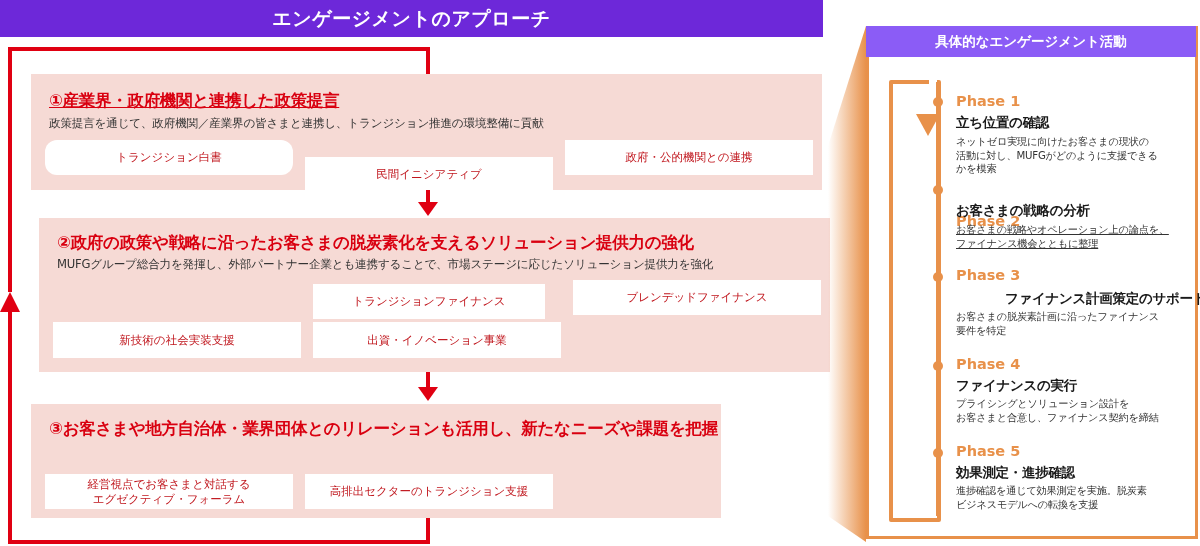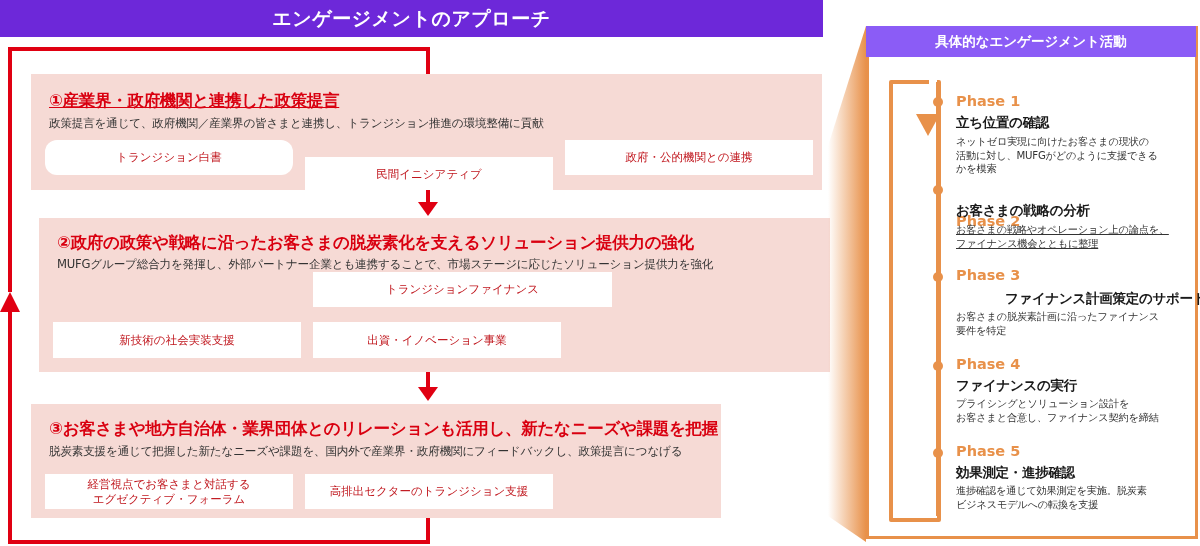--- a/index.html
+++ b/index.html
@@ -46,31 +46,31 @@
   <div class="chip" style="left:274px; top:63px; width:248px; height:35px;margin-top:20px;">民間イニシアティブ</div>
   <div class="chip" style="left:534px; top:66px; width:248px; height:35px;">政府・公的機関との連携</div>
 </div>
 
 <div class="abs red" style="left:426px; top:190px; width:4px; height:13px;"></div>
 <div class="abs" style="left:418px; top:202px; width:0; height:0; border-left:10px solid transparent; border-right:10px solid transparent; border-top:14px solid #e00012;"></div>
 
 <div class="abs box" style="left:31px; top:218px; width:791px; height:154px;margin-left:8px;">
   <div class="box-title" style="top:14px;">②政府の政策や戦略に沿ったお客さまの脱炭素化を支えるソリューション提供力の強化</div>
   <div class="box-desc" style="top:39px;">MUFGグループ総合力を発揮し、外部パートナー企業とも連携することで、市場ステージに応じたソリューション提供力を強化</div>
-  <div class="chip" style="left:274px; top:54px; width:299px; height:35px;">トランジションファイナンス</div>
+  <div class="chip" style="left:274px; top:66px; width:232px; height:35px;">トランジションファイナンス</div>
+  <div class="chip" style="left:534px; top:62px; width:248px; height:35px;">ブレンデッドファイナンス</div>
   <div class="chip" style="left:14px; top:104px; width:248px; height:36px;">新技術の社会実装支援</div>
   <div class="chip" style="left:274px; top:104px; width:248px; height:36px;">出資・イノベーション事業</div>
 </div>
 
 <div class="abs red" style="left:426px; top:372px; width:4px; height:16px;"></div>
 <div class="abs" style="left:418px; top:387px; width:0; height:0; border-left:10px solid transparent; border-right:10px solid transparent; border-top:14px solid #e00012;"></div>
 
 <div class="abs box" style="left:31px; top:404px; width:690px; height:114px;">
   <div class="box-title" style="top:14px;">③お客さまや地方自治体・業界団体とのリレーションも活用し、新たなニーズや課題を把握</div>
-  <div class="box-desc" style="top:40px;">脱炭素支援を通じて把握した新たなニーズや課題を、国内外で産業界・政府機関にフィードバックし、政策提言につなげる</div>
   <div class="chip" style="left:14px; top:70px; width:248px; height:35px;">経営視点でお客さまと対話する
 エグゼクティブ・フォーラム</div>
   <div class="chip" style="left:274px; top:70px; width:248px; height:35px;">高排出セクターのトランジション支援</div>
 </div>
 
 <svg class="abs" style="left:780px; top:26px;" width="90" height="520">
   <defs>
     <linearGradient id="g1" x1="0" x2="1" y1="0" y2="0">
       <stop offset="0" stop-color="#e8914a" stop-opacity="0"></stop>
       <stop offset="1" stop-color="#e8914a" stop-opacity="1"></stop>

